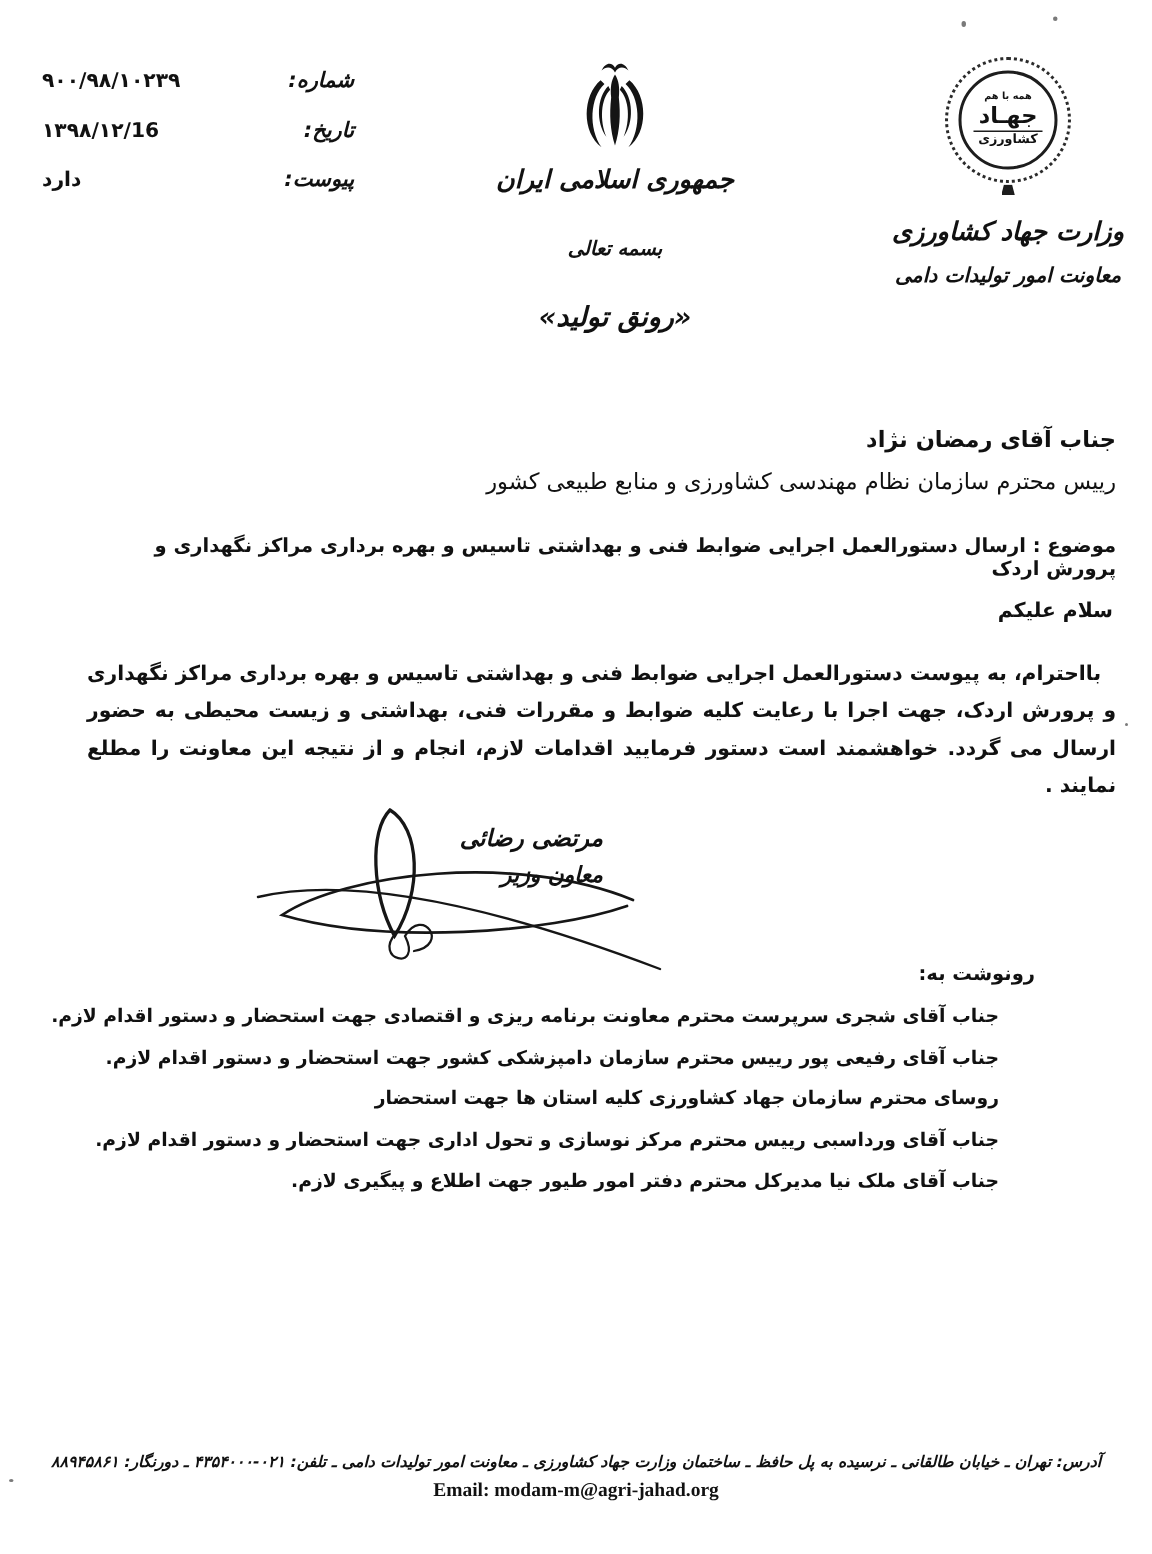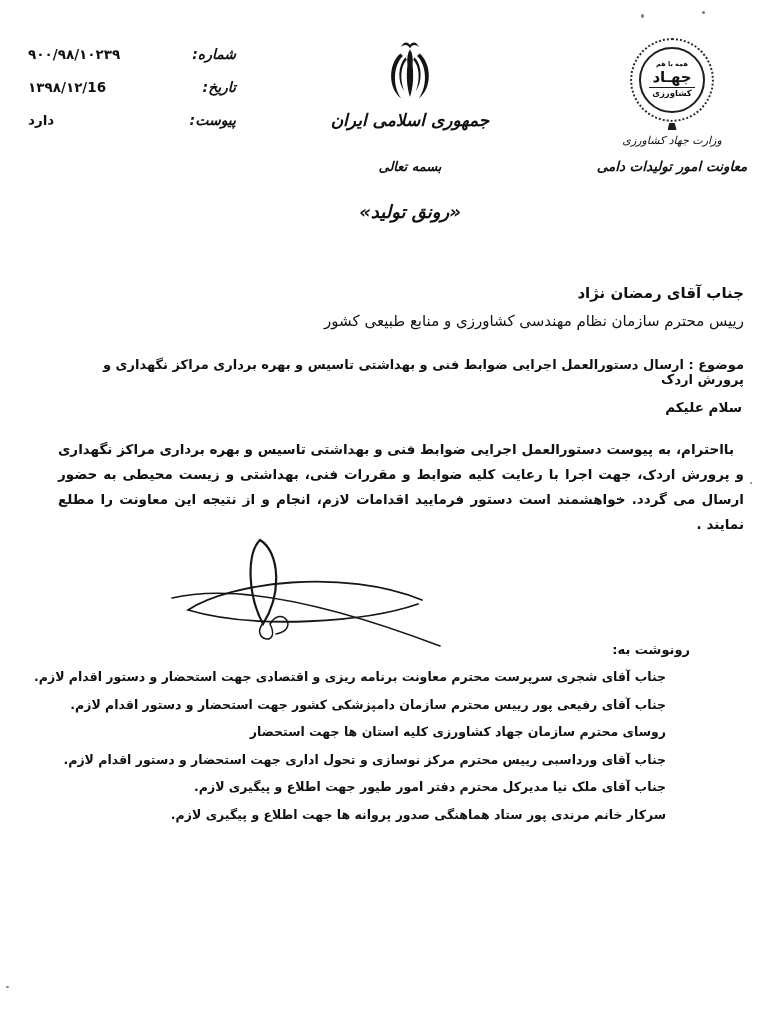--- a/index.html
+++ b/index.html
@@ -29,21 +29,21 @@
     display:flex; align-items:center; justify-content:center;
   }
   .logo-inner {
     width:66px; height:66px; border:2px solid #1d1d1d; border-radius:50%;
     display:flex; flex-direction:column; align-items:center; justify-content:center; line-height:1.15;
   }
   .logo-top  { font-size:6.5px; font-weight:bold; }
   .logo-main { font-size:15px;  font-weight:bold; border-bottom:1.5px solid #1d1d1d; padding:0 3px 1px; }
   .logo-sub  { font-size:8.5px; font-weight:bold; margin-top:1px; }
   .logo-base { width:9px; height:7px; background:#1d1d1d; margin:1px auto 0; clip-path:polygon(20% 0,80% 0,100% 100%,0 100%); }
-  .ministry { font-size:11px; font-weight:normal; font-style:italic; margin-top:4px; }
+  .ministry { font-size:17px; font-weight:bold; font-style:italic; margin-top:15px; }
   .deputy   { font-size:13.5px; font-weight:bold; font-style:italic; margin-top:11px; }
 
   
   .recipient { position:absolute; top:284px; right:24px; left:58px; text-align:right; }
   .recipient-name { font-size:15px; font-weight:bold; }
   .recipient-title { font-size:15px; font-weight:normal; margin-top:10px; }
 
   
   .subject { position:absolute; top:357px; right:24px; left:58px; font-size:13px; font-weight:bold; text-align:right; }
   .salutation { position:absolute; top:399px; right:26px; font-size:13.5px; font-weight:bold; }
@@ -138,31 +138,38 @@
 
   <div class="sig">
     <svg class="sig-svg" width="286" height="118" viewBox="0 0 286 118" aria-hidden="true">
       <g fill="none" stroke="#161616" stroke-linecap="round">
         <path stroke-width="2.2" d="M92 4 C112 16 114 58 95 88 C80 60 78 18 92 4 Z"></path>
         <path stroke-width="1.6" d="M4 62 C72 46 172 72 272 110"></path>
         <path stroke-width="1.8" d="M254 64 C176 32 62 46 20 74 C88 94 198 86 250 68"></path>
         <path stroke-width="1.5" d="M96 86 C80 104 114 112 102 88 C114 68 132 94 108 98"></path>
       </g>
     </svg>
+    <div class="sig-text">
+      <div class="sig-name">مرتضی رضائی</div>
+      <div class="sig-title">معاون وزیر</div>
+    </div>
   </div>
 
   <div class="cc-heading">رونوشت به:</div>
   <div class="cc-list">
     <div class="cc-item">جناب آقای شجری سرپرست محترم معاونت برنامه ریزی و اقتصادی جهت استحضار و دستور اقدام لازم.</div>
     <div class="cc-item">جناب آقای رفیعی پور رییس محترم سازمان دامپزشکی کشور جهت استحضار و دستور اقدام لازم.</div>
     <div class="cc-item">روسای محترم سازمان جهاد کشاورزی کلیه استان ها جهت استحضار</div>
     <div class="cc-item">جناب آقای ورداسبی رییس محترم مرکز نوسازی و تحول اداری جهت استحضار و دستور اقدام لازم.</div>
     <div class="cc-item">جناب آقای ملک نیا مدیرکل محترم دفتر امور طیور جهت اطلاع و پیگیری لازم.</div>
-    <div class="cc-item">سرکار خانم مرندی پور  ستاد هماهنگی صدور پروانه ها جهت اطلاع و پیگیری لازم.</div>
   </div>
 
+  <div class="footer">
+    <div class="address">آدرس: تهران ـ خیابان طالقانی ـ نرسیده به پل حافظ ـ ساختمان وزارت جهاد کشاورزی ـ معاونت امور تولیدات دامی ـ تلفن: ۰۲۱-۴۳۵۴۰۰۰ ـ دورنگار: ۸۸۹۴۵۸۶۱</div>
+    <div class="email">Email: modam-m@agri-jahad.org</div>
+  </div>
 
   <div class="speck s1"></div>
   <div class="speck s2"></div>
   <div class="speck s3"></div>
   <div class="speck s4"></div>
 
 </div>
 
 </body></html>

